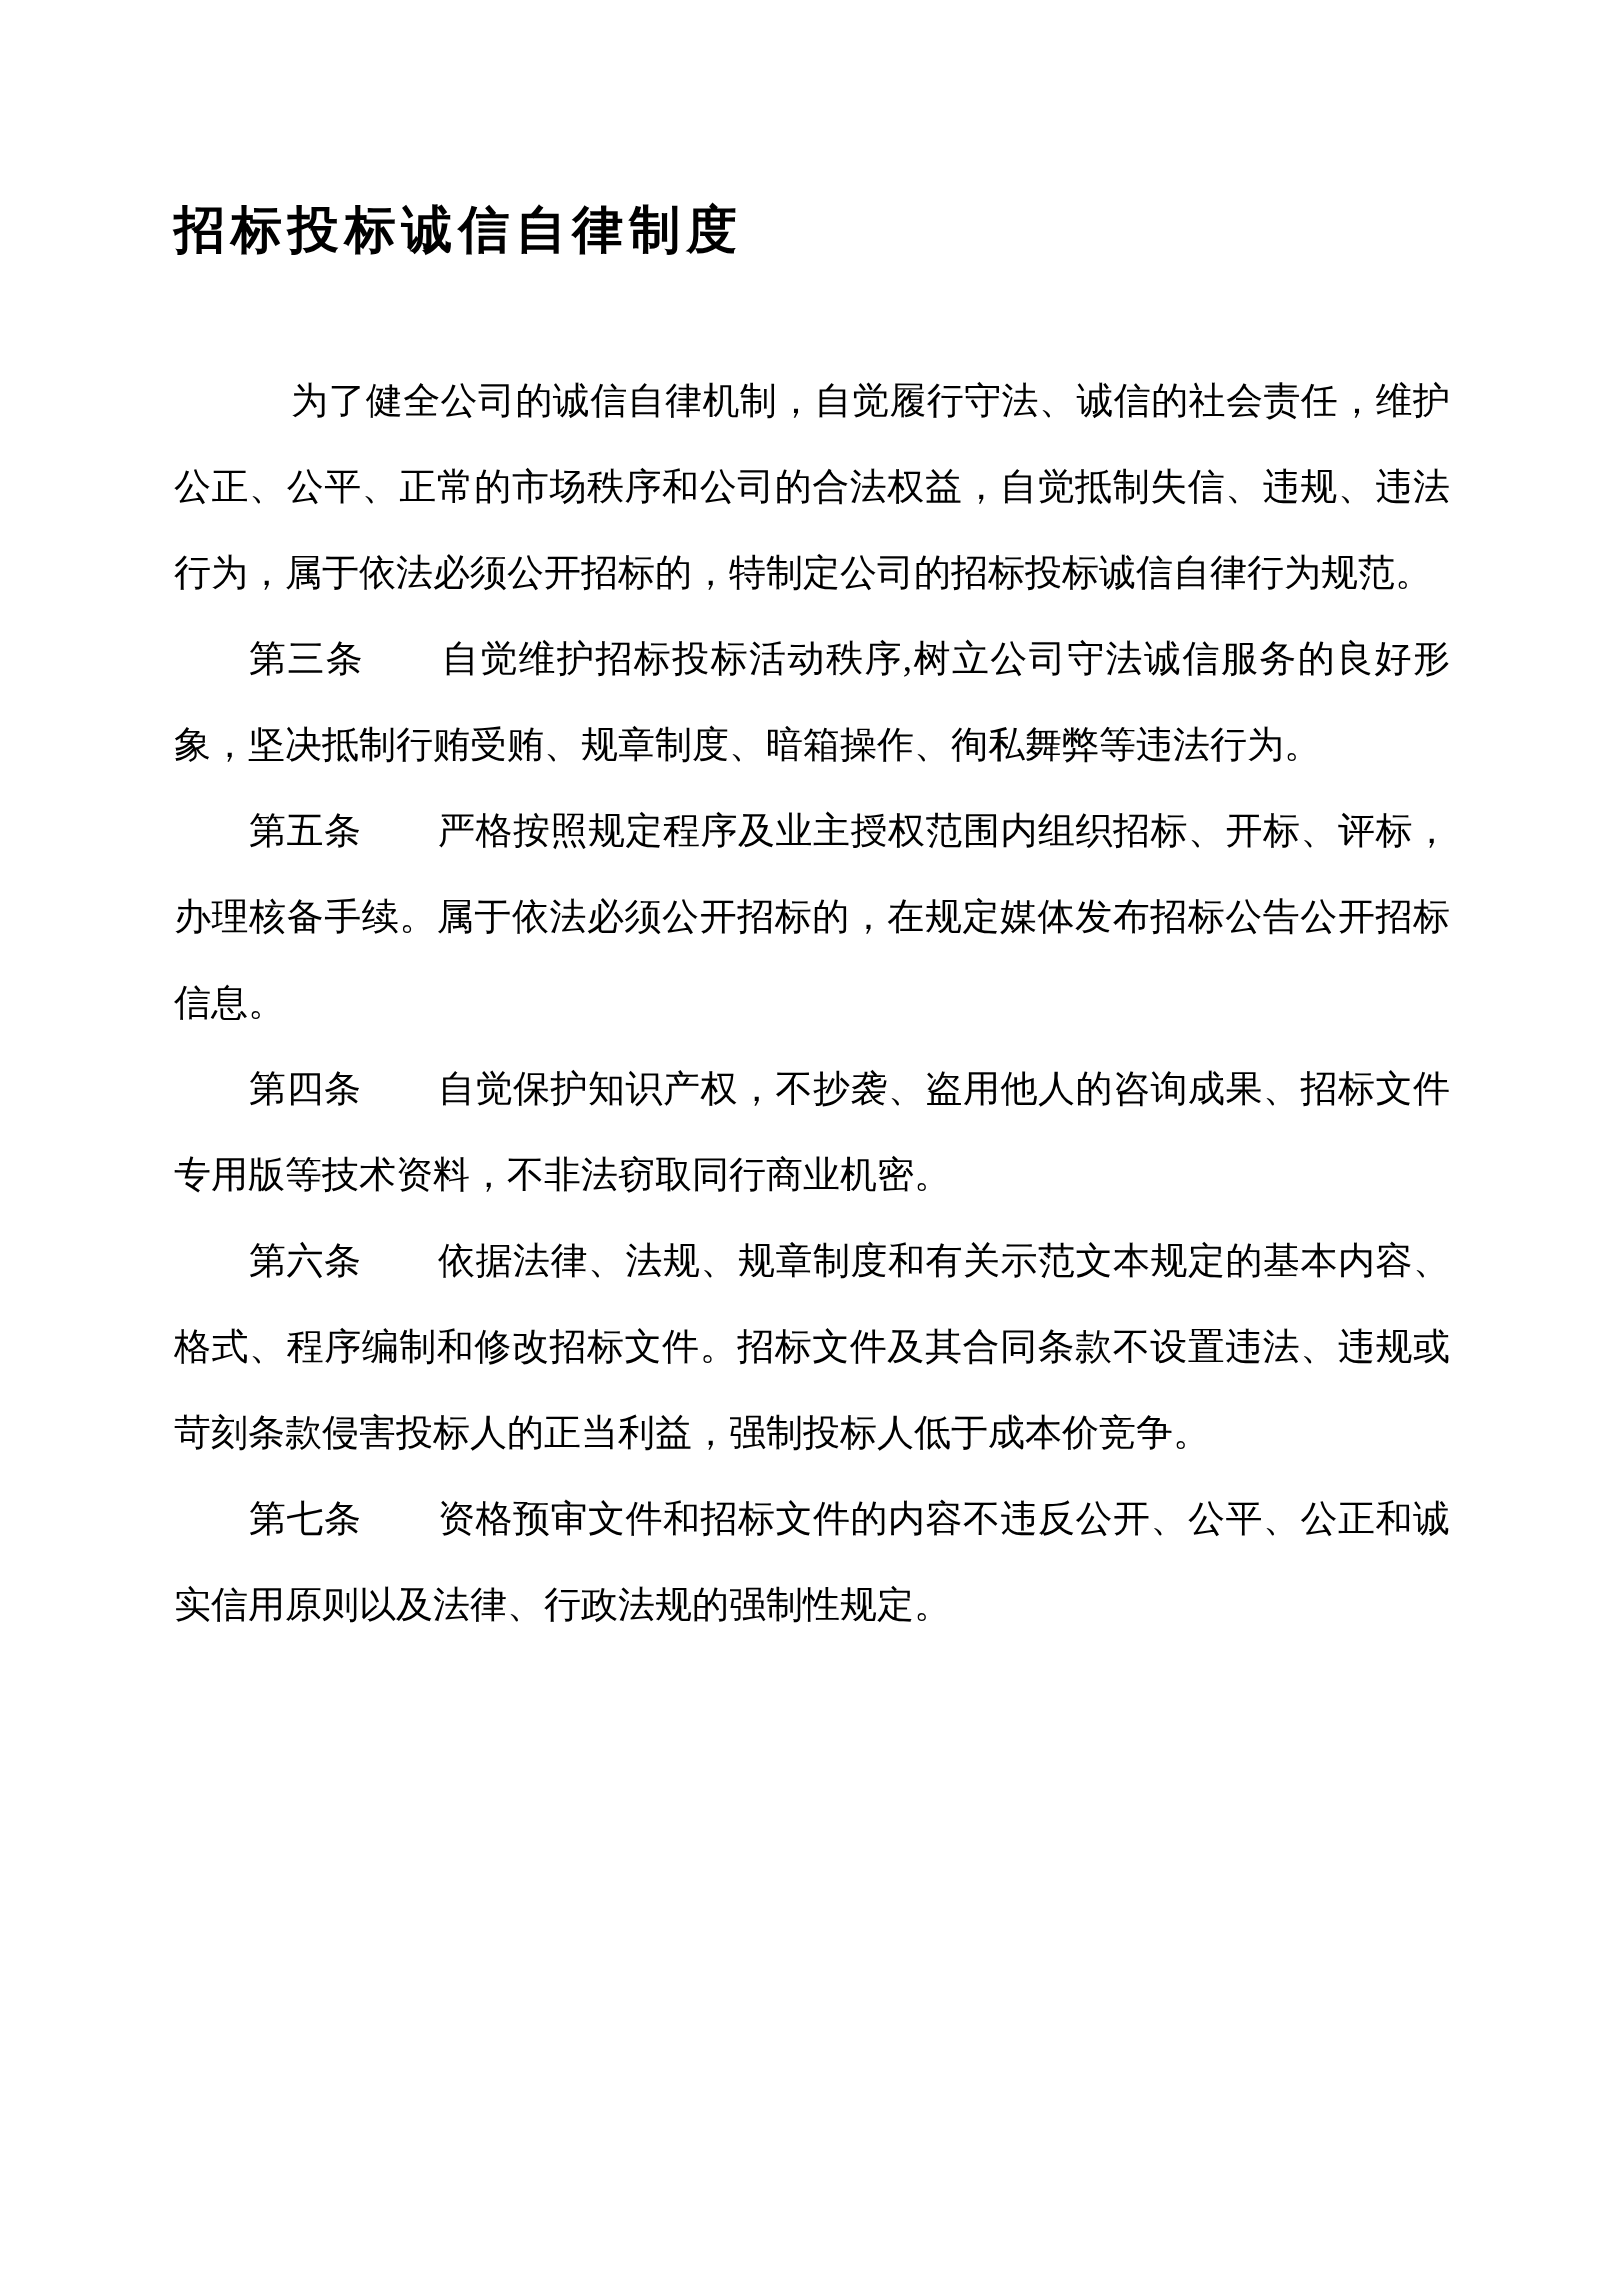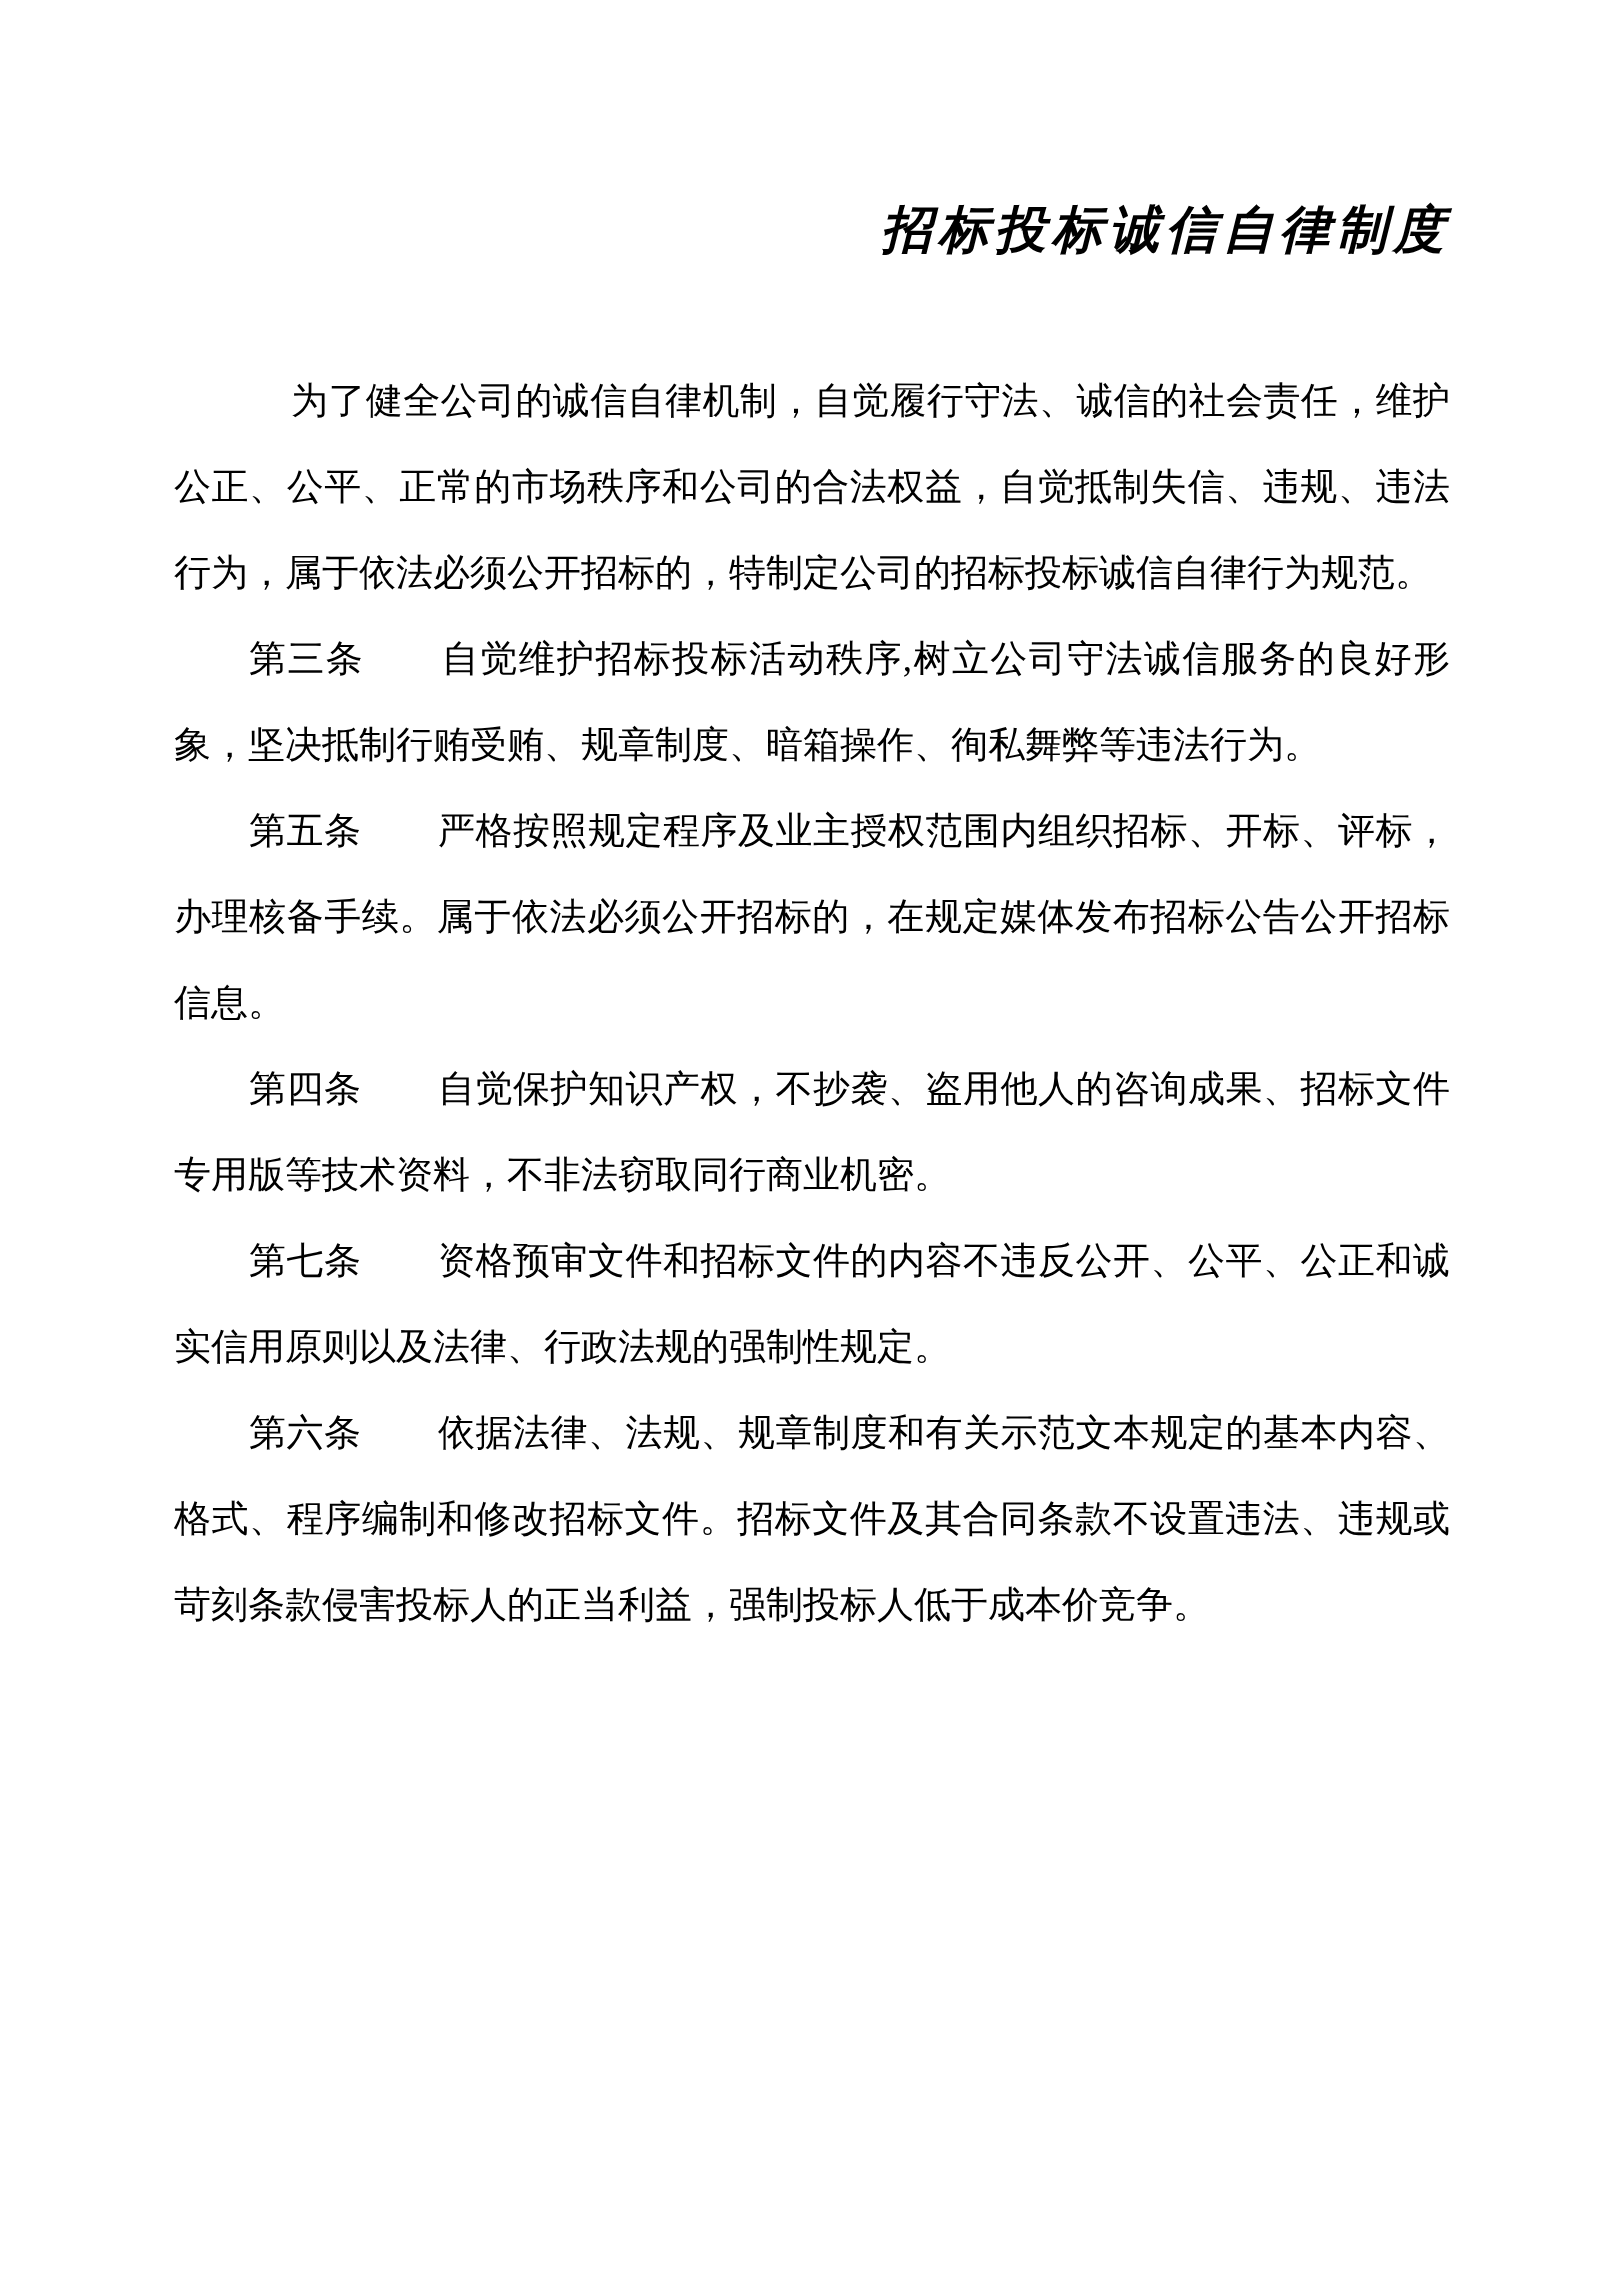--- a/index.html
+++ b/index.html
@@ -14,27 +14,26 @@
     margin: 0 auto;
     background: #ffffff;
     color: #000000;
     box-sizing: border-box;
     padding: 201px 171px 0 174px;
     font-family: "Liberation Serif", "DejaVu Serif", serif;
     overflow: hidden;
   }
   .doc-title {
     margin: 0;
-    text-align: right;
+    text-align: left;
     font-size: 51px;
     line-height: 59px;
     font-weight: 700;
     letter-spacing: 5.9px;
     white-space: nowrap;
-    font-style: italic;
   }
   .doc-body {
     margin-top: 98px;
     font-size: 37px;
     line-height: 86px;
     text-align: justify;
   }
   .doc-body p {
     margin: 0;
     padding: 0;
@@ -66,19 +65,19 @@
     <p class="intro-paragraph">为了健全公司的诚信自律机制，自觉履行守法、诚信的社会责任，维护公正、公平、正常的市场秩序和公司的合法权益，自觉抵制失信、违规、违法行为，属于依法必须公开招标的，特制定公司的招标投标诚信自律行为规范。</p>
 
 
 
     <p class="article-paragraph"><span class="article-label">第三条</span><span class="label-gap"></span><span class="article-text">自觉维护招标投标活动秩序,树立公司守法诚信服务的良好形象，坚决抵制行贿受贿、规章制度、暗箱操作、徇私舞弊等违法行为。</span></p>
 
     <p class="article-paragraph"><span class="article-label">第五条</span><span class="label-gap"></span><span class="article-text">严格按照规定程序及业主授权范围内组织招标、开标、评标，办理核备手续。属于依法必须公开招标的，在规定媒体发布招标公告公开招标信息。</span></p>
 
     <p class="article-paragraph"><span class="article-label">第四条</span><span class="label-gap"></span><span class="article-text">自觉保护知识产权，不抄袭、盗用他人的咨询成果、招标文件专用版等技术资料，不非法窃取同行商业机密。</span></p>
 
+    <p class="article-paragraph"><span class="article-label">第六条</span><span class="label-gap"></span><span class="article-text">依据法律、法规、规章制度和有关示范文本规定的基本内容、格式、程序编制和修改招标文件。招标文件及其合同条款不设置违法、违规或苛刻条款侵害投标人的正当利益，强制投标人低于成本价竞争。</span></p>
+
     <p class="article-paragraph"><span class="article-label">第七条</span><span class="label-gap"></span><span class="article-text">资格预审文件和招标文件的内容不违反公开、公平、公正和诚实信用原则以及法律、行政法规的强制性规定。</span></p>
-
-    <p class="article-paragraph"><span class="article-label">第六条</span><span class="label-gap"></span><span class="article-text">依据法律、法规、规章制度和有关示范文本规定的基本内容、格式、程序编制和修改招标文件。招标文件及其合同条款不设置违法、违规或苛刻条款侵害投标人的正当利益，强制投标人低于成本价竞争。</span></p>
 
   </div>
 </div>
 
 
 </body></html>

